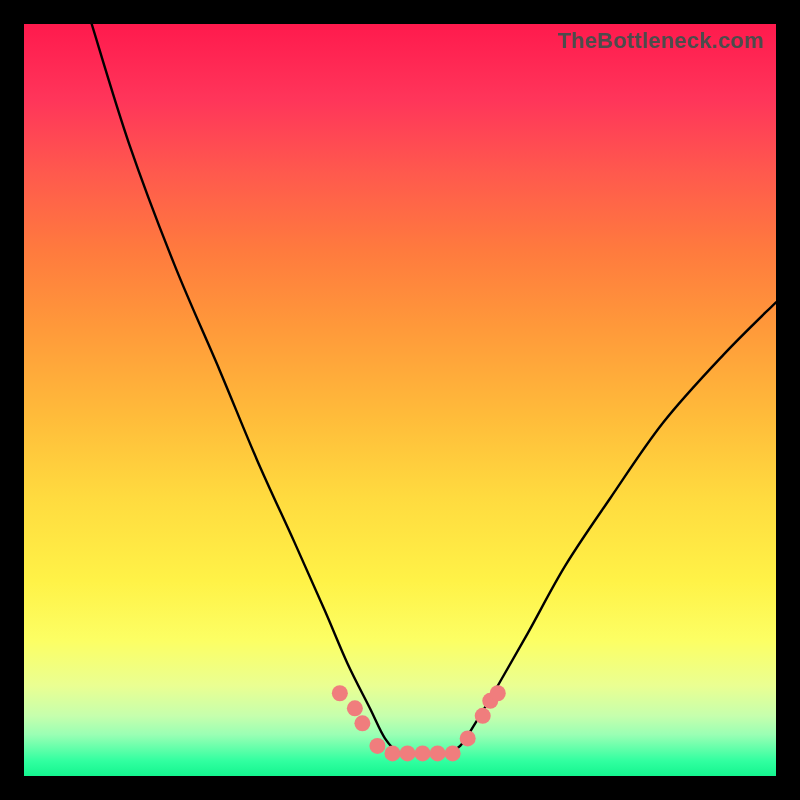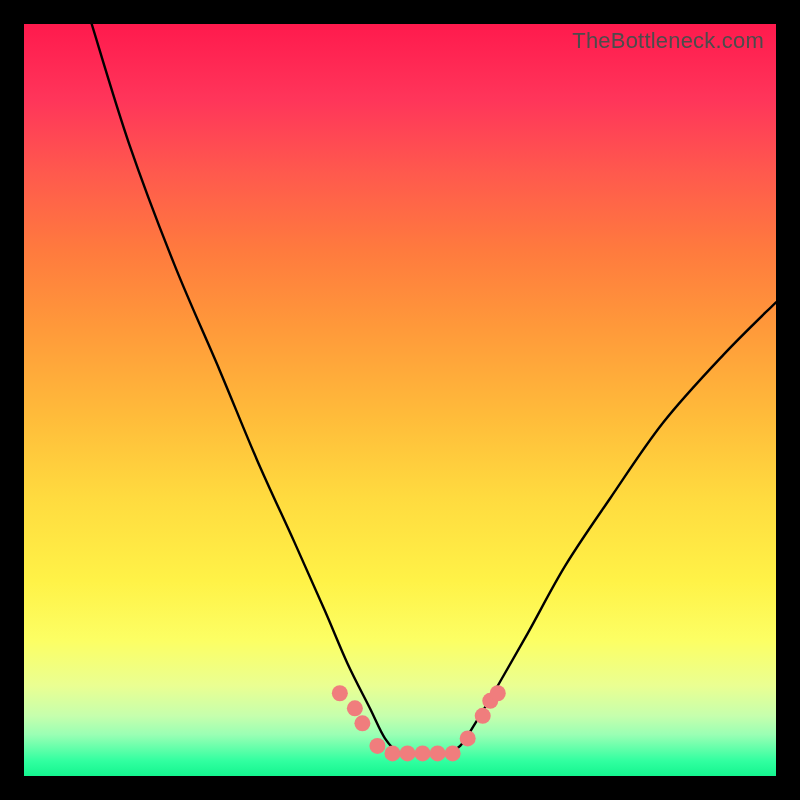--- a/index.html
+++ b/index.html
@@ -50,21 +50,21 @@
       #5effa9 96.5%,
       #31ffa0 98%,
       #14f58f 100%
     );
   }
   .watermark {
     position: absolute;
     top: 4px;
     right: 12px;
     font-size: 22px;
-    font-weight: 400;
+    font-weight: 700;
     color: #4c4c4c;
     letter-spacing: 0.2px;
     user-select: none;
   }
   svg.curve {
     position: absolute;
     left: 0;
     top: 0;
     width: 100%;
     height: 100%;

